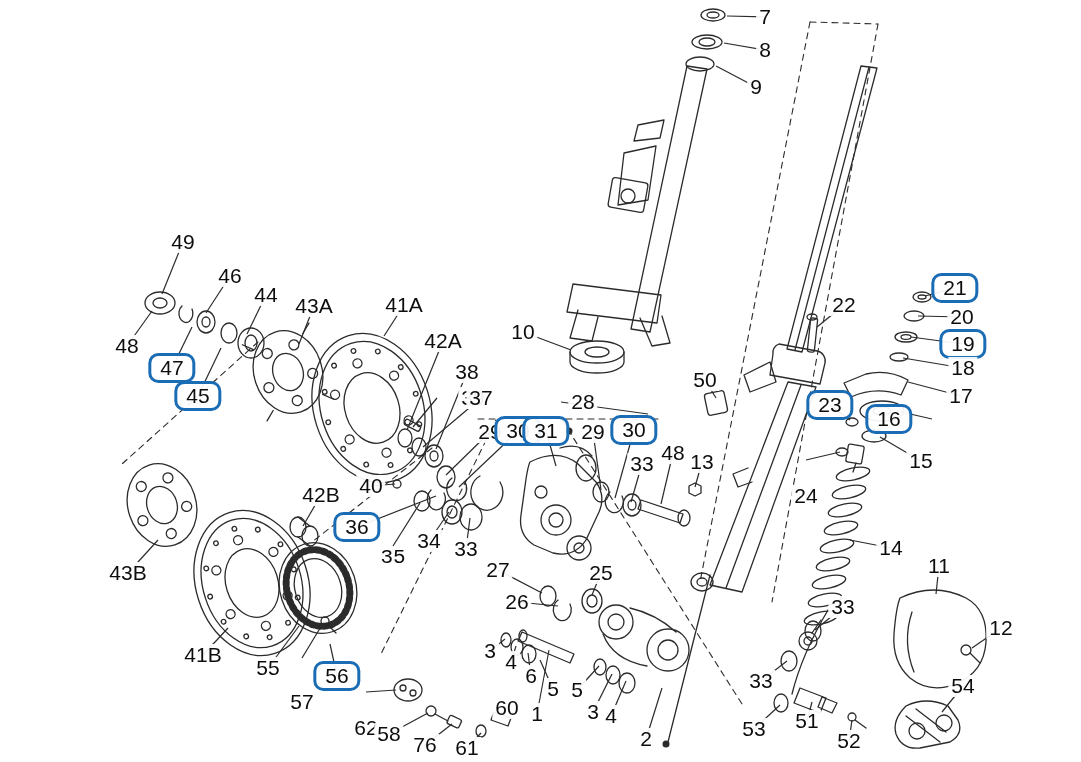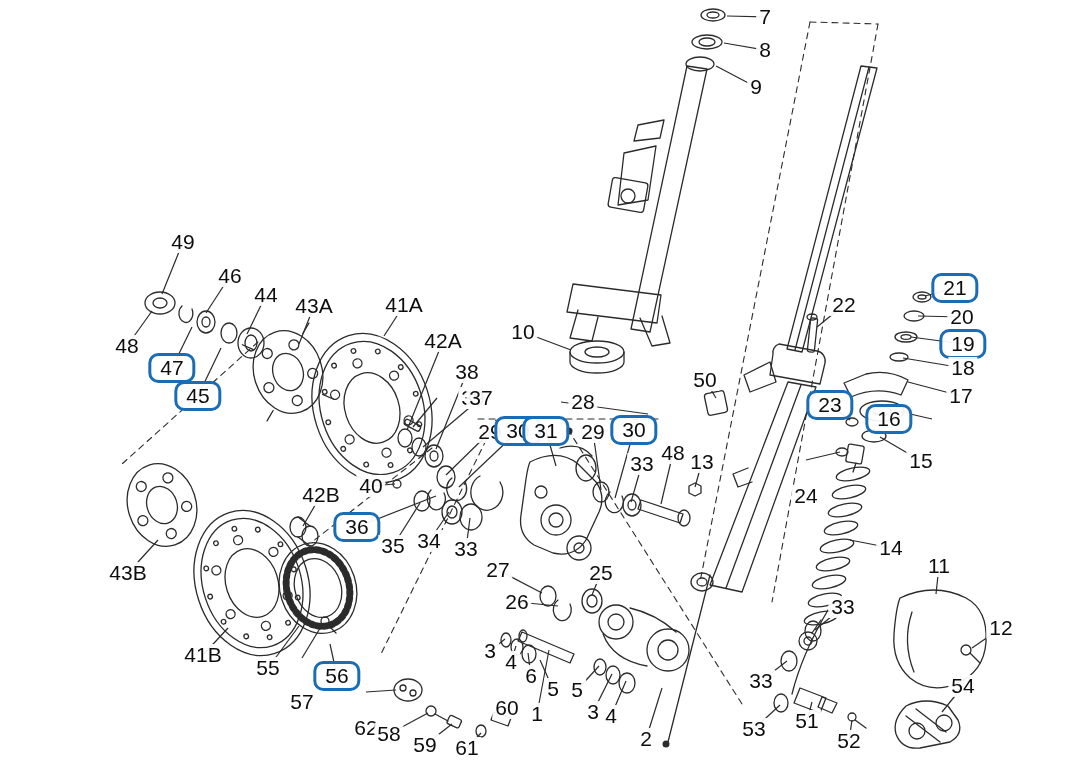--- a/index.html
+++ b/index.html
@@ -428,21 +428,21 @@
       <div class="part-label hl" style="left: 889px; top: 419px; text-align: center;">16</div>
       <div class="part-label hl" style="left: 830px; top: 405px;">23</div>
       <div class="part-label" style="left: 806px; top: 460px; margin-top: 36px;">24</div>
       <div class="part-label" style="left: 921px; top: 461px;">15</div>
       <div class="part-label" style="left: 891px; top: 548px;">14</div>
       <div class="part-label" style="left: 939px; top: 566px; text-align: center;">11</div>
       <div class="part-label" style="left: 1001px; top: 628px;">12</div>
       <div class="part-label" style="left: 371px; top: 486px;">40</div>
       <div class="part-label" style="left: 321px; top: 495px;">42B</div>
       <div class="part-label hl" style="left: 357px; top: 527px;">36</div>
-      <div class="part-label" style="left: 393px; top: 546px;">35</div>
+      <div class="part-label" style="left: 393px; top: 558px; font-family: Liberation Mono, monospace;">35</div>
       <div class="part-label" style="left: 429px; top: 541px;">34</div>
       <div class="part-label" style="left: 466px; top: 549px;">33</div>
       <div class="part-label" style="left: 128px; top: 573px;">43B</div>
       <div class="part-label" style="left: 203px; top: 655px;">41B</div>
       <div class="part-label" style="left: 268px; top: 668px;">55</div>
       <div class="part-label" style="left: 302px; top: 658px; margin-top: 44px;">57</div>
       <div class="part-label hl" style="left: 337px; top: 676px;">56</div>
       <div class="part-label" style="left: 498px; top: 570px;">27</div>
       <div class="part-label" style="left: 517px; top: 602px;">26</div>
       <div class="part-label" style="left: 601px; top: 573px;">25</div>
@@ -450,21 +450,21 @@
       <div class="part-label" style="left: 511px; top: 662px;">4</div>
       <div class="part-label" style="left: 531px; top: 676px;">6</div>
       <div class="part-label" style="left: 553px; top: 689px;">5</div>
       <div class="part-label" style="left: 537px; top: 714px;">1</div>
       <div class="part-label" style="left: 577px; top: 690px;">5</div>
       <div class="part-label" style="left: 593px; top: 712px;">3</div>
       <div class="part-label" style="left: 611px; top: 716px;">4</div>
       <div class="part-label" style="left: 646px; top: 739px;">2</div>
       <div class="part-label" style="left: 366px; top: 728px;">62</div>
       <div class="part-label" style="left: 389px; top: 734px;">58</div>
-      <div class="part-label" style="left: 425px; top: 745px;">59</div>
+      <div class="part-label" style="left: 425px; top: 745px;">76</div>
       <div class="part-label" style="left: 467px; top: 748px;">61</div>
       <div class="part-label" style="left: 507px; top: 708px;">60</div>
       <div class="part-label" style="left: 843px; top: 607px;">33</div>
       <div class="part-label" style="left: 761px; top: 681px;">33</div>
       <div class="part-label" style="left: 754px; top: 729px;">53</div>
       <div class="part-label" style="left: 807px; top: 721px;">51</div>
       <div class="part-label" style="left: 849px; top: 741px;">52</div>
       <div class="part-label" style="left: 963px; top: 686px;">54</div>
     </div>
 

